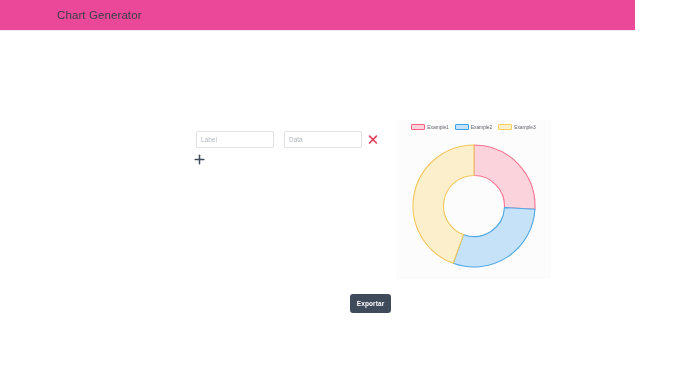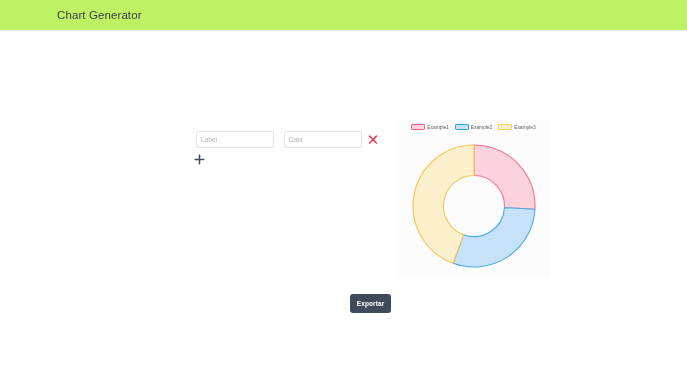--- a/index.html
+++ b/index.html
@@ -15,23 +15,23 @@
     color: #2f3640;
     overflow: hidden;
     position: relative;
   }
 
   
   #app-header {
     position: absolute;
     left: 0;
     top: 0;
-    width: 687px;
+    width: 635px;
     height: 31px;
-    background: #bef264;
+    background: #ec4899;
     border-bottom: 1px solid #eceef0;
     box-sizing: border-box;
   }
   #app-title {
     position: absolute;
     left: 57px;
     top: 9px;
     font-size: 11.5px;
     font-weight: 400;
     color: #3a3f47;

